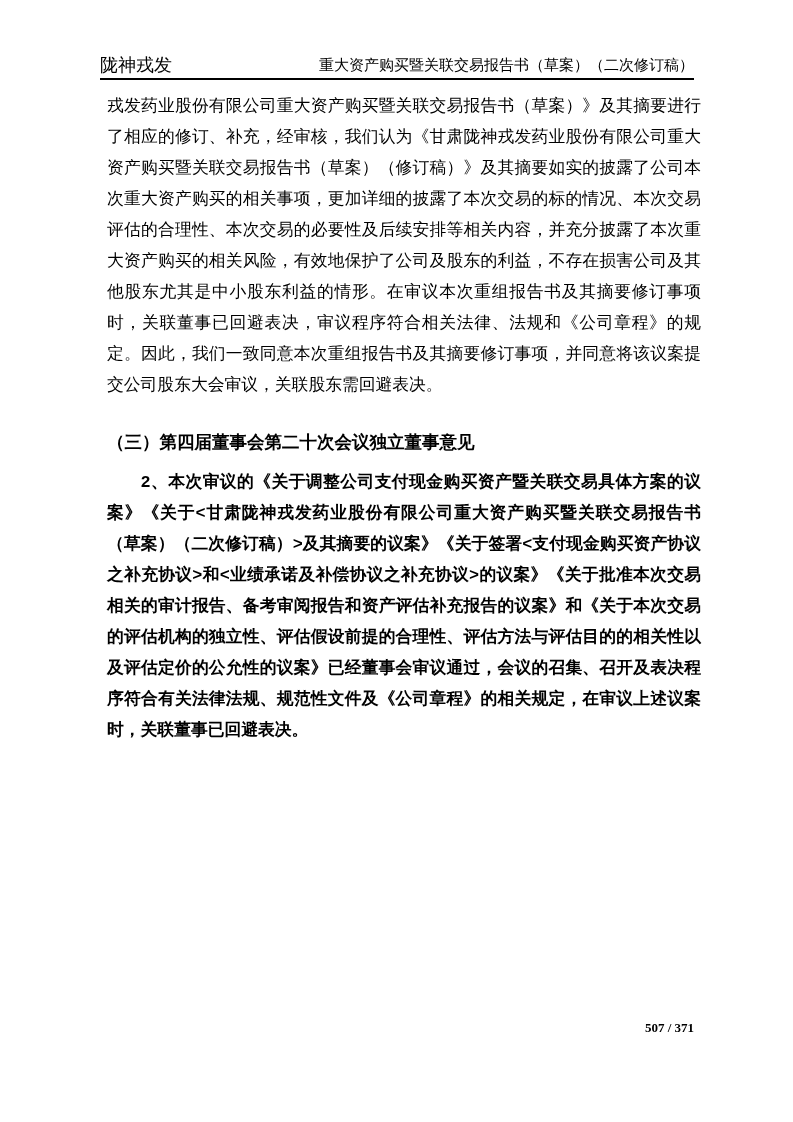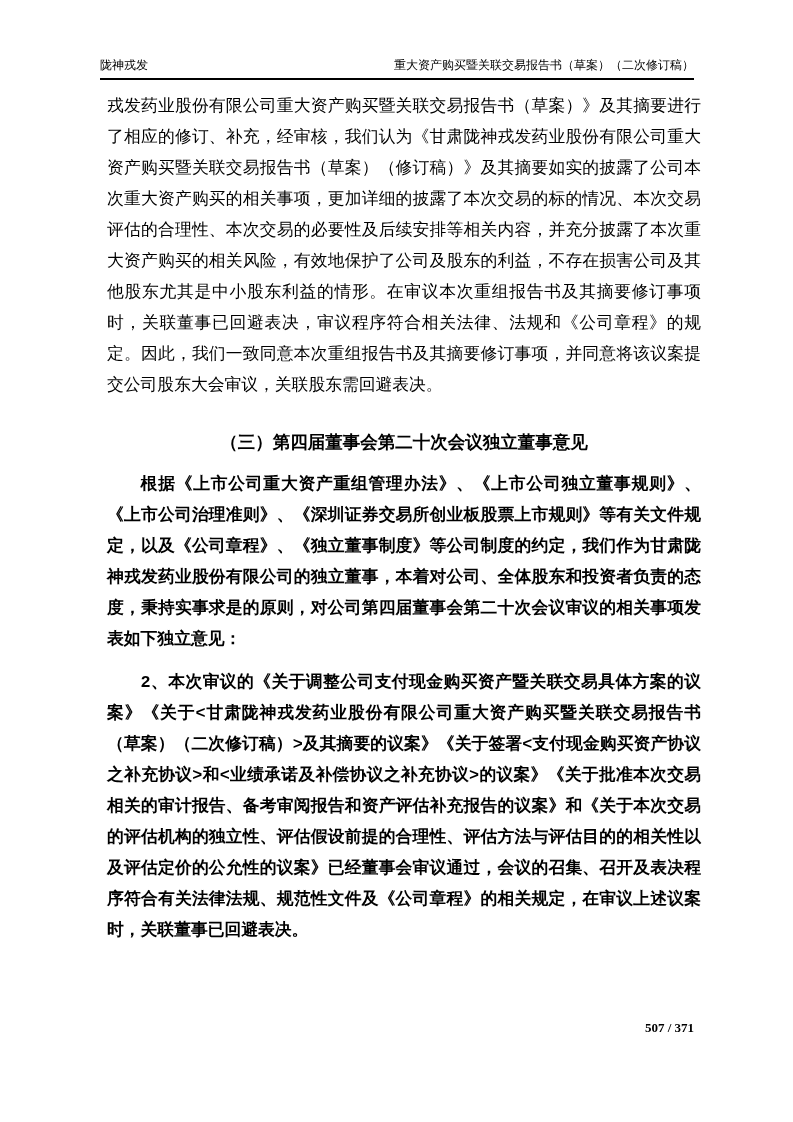--- a/index.html
+++ b/index.html
@@ -21,26 +21,26 @@
     left: 100px;
     width: 594px;
     top: 56px;
     display: flex;
     justify-content: space-between;
     align-items: flex-end;
     border-bottom: 2px solid #000000;
     padding-bottom: 4px;
   }
   .header-left {
-    font-size: 12px;
+    font-size: 18px;
     line-height: 18px;
     white-space: nowrap;
   }
   .header-right {
-    font-size: 12px;
+    font-size: 15px;
     line-height: 17px;
     white-space: nowrap;
   }
   .content {
     position: absolute;
     left: 107px;
     width: 594px;
     top: 90px;
   }
   .content p {
@@ -59,21 +59,21 @@
     font-weight: bold;
   }
   .indent {
     text-indent: 2em;
   }
   .section-heading {
     margin: 30px 0 0 0;
     font-size: 17.5px;
     font-weight: bold;
     line-height: 24px;
-    text-align: center;
+    text-align: left;
   }
   .mt-basis { margin-top: 14px !important; }
   .mt-item1 { margin-top: 15px !important; }
   .mt-item2 { margin-top: 13px !important; font-family: Liberation Mono, monospace; }
   .footer {
     position: absolute;
     right: 99px;
     top: 1019px;
     font-size: 13px;
     font-weight: bold;
@@ -88,21 +88,20 @@
   <div class="header">
     <span class="header-left">陇神戎发</span>
     <span class="header-right">重大资产购买暨关联交易报告书（草案）（二次修订稿）</span>
   </div>
 
   <div class="content">
     <p class="p-song">戎发药业股份有限公司重大资产购买暨关联交易报告书（草案）》及其摘要进行了相应的修订、补充，经审核，我们认为《甘肃陇神戎发药业股份有限公司重大资产购买暨关联交易报告书（草案）（修订稿）》及其摘要如实的披露了公司本次重大资产购买的相关事项，更加详细的披露了本次交易的标的情况、本次交易评估的合理性、本次交易的必要性及后续安排等相关内容，并充分披露了本次重大资产购买的相关风险，有效地保护了公司及股东的利益，不存在损害公司及其他股东尤其是中小股东利益的情形。在审议本次重组报告书及其摘要修订事项时，关联董事已回避表决，审议程序符合相关法律、法规和《公司章程》的规定。因此，我们一致同意本次重组报告书及其摘要修订事项，并同意将该议案提交公司股东大会审议，关联股东需回避表决。</p>
 
     <h3 class="section-heading">（三）第四届董事会第二十次会议独立董事意见</h3>
 
-    <p class="p-kai indent mt-basis">根据《上市公司重大资产重组管理办法》、《上市公司独立董事规则》、《上市公司治理准则》、《深圳证券交易所创业板股票上市规则》等有关文件规定，以及《公司章程》、《独立董事制度》等公司制度的约定，我们作为甘肃陇神戎发药业股份有限公司的独立董事，本着对公司、全体股东和投资者负责的态度，秉持实事求是的原则，对公司第四届董事会第二十次会议审议的相关事项发表如下独立意见：</p>
 
 
     <p class="p-kai indent mt-item2">2、本次审议的《关于调整公司支付现金购买资产暨关联交易具体方案的议案》《关于&lt;甘肃陇神戎发药业股份有限公司重大资产购买暨关联交易报告书（草案）（二次修订稿）&gt;及其摘要的议案》《关于签署&lt;支付现金购买资产协议之补充协议&gt;和&lt;业绩承诺及补偿协议之补充协议&gt;的议案》《关于批准本次交易相关的审计报告、备考审阅报告和资产评估补充报告的议案》和《关于本次交易的评估机构的独立性、评估假设前提的合理性、评估方法与评估目的的相关性以及评估定价的公允性的议案》已经董事会审议通过，会议的召集、召开及表决程序符合有关法律法规、规范性文件及《公司章程》的相关规定，在审议上述议案时，关联董事已回避表决。</p>
   </div>
 
   <div class="footer">
     <span>507 / 371</span>
   </div>
 
 </div>

